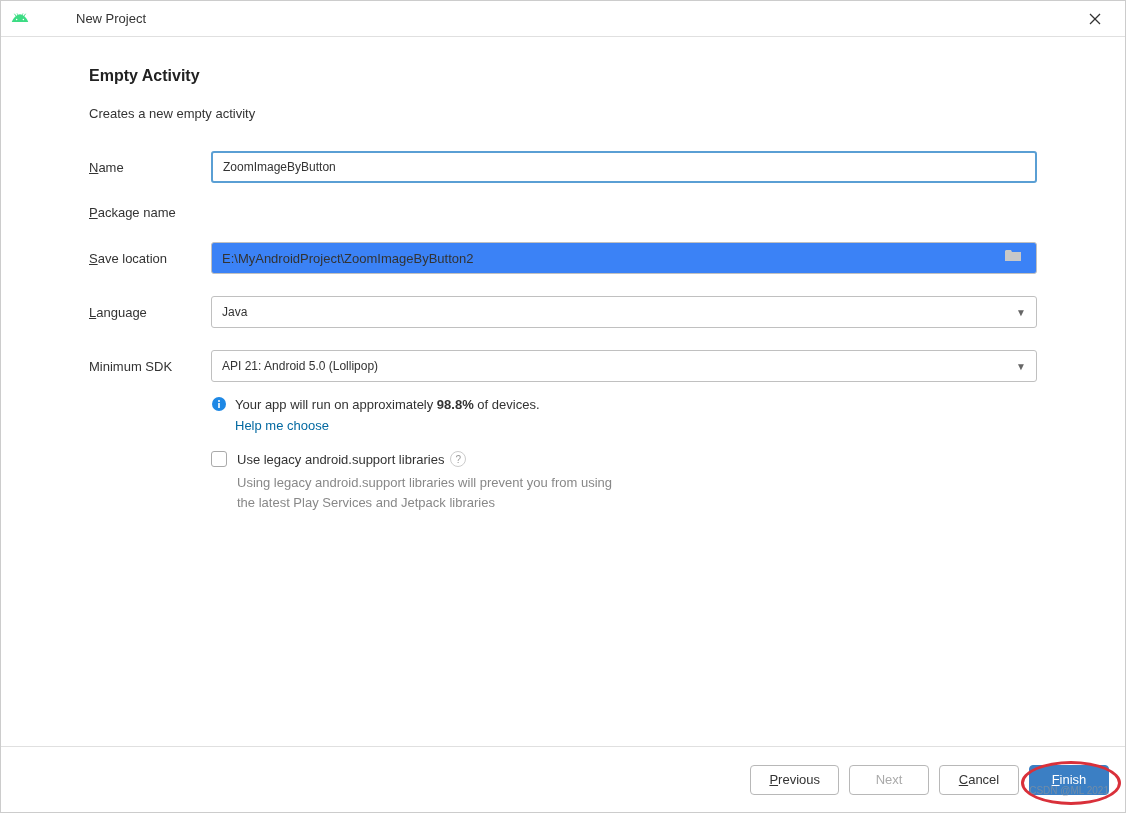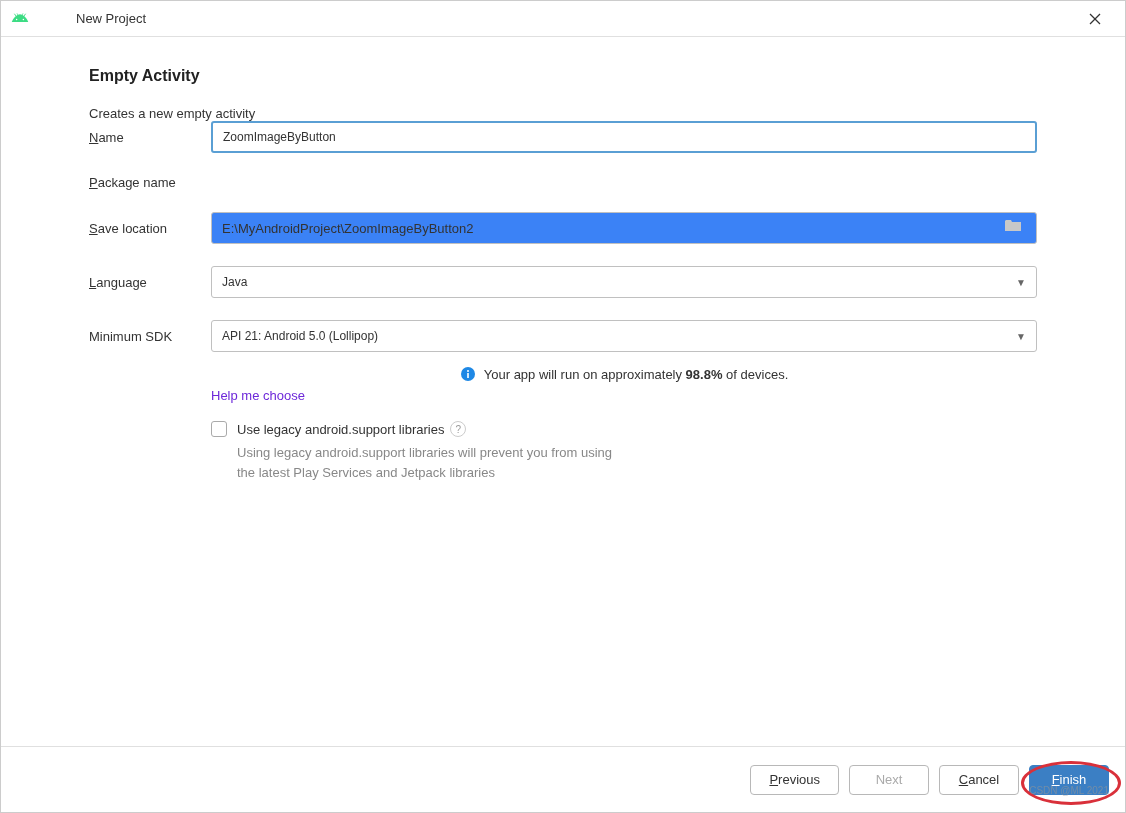--- a/index.html
+++ b/index.html
@@ -57,20 +57,21 @@
     }
     .heading {
       font-size: 16px;
       font-weight: bold;
       color: #222;
       margin-bottom: 21px;
     }
     .description {
       font-size: 13px;
       color: #333;
+      margin-bottom: 30px;
     }
     .form-row {
       display: flex;
       align-items: center;
       margin-bottom: 22px;
       justify-content: space-between;
     }
     .form-label {
       width: 122px;
       font-size: 13px;
@@ -146,31 +147,31 @@
       margin-left: 122px;
       margin-top: 14px;
       margin-bottom: 18px;
     }
     .info-row {
       display: flex;
       align-items: center;
       font-size: 13px;
       color: #333;
       margin-bottom: 6px;
-      justify-content: center;
     }
     .info-icon {
       width: 16px;
       height: 16px;
       margin-right: 8px;
       flex-shrink: 0;
     }
     .link {
-      color: #6d28d9;
-      cursor: pointer;
+      color: #0369a1;
+      cursor: pointer;
+      margin-left: 24px;
     }
     .checkbox-block {
       margin-left: 122px;
       margin-top: 10px;
     }
     .checkbox-row {
       display: flex;
       align-items: center;
       font-size: 13px;
       color: #333;

